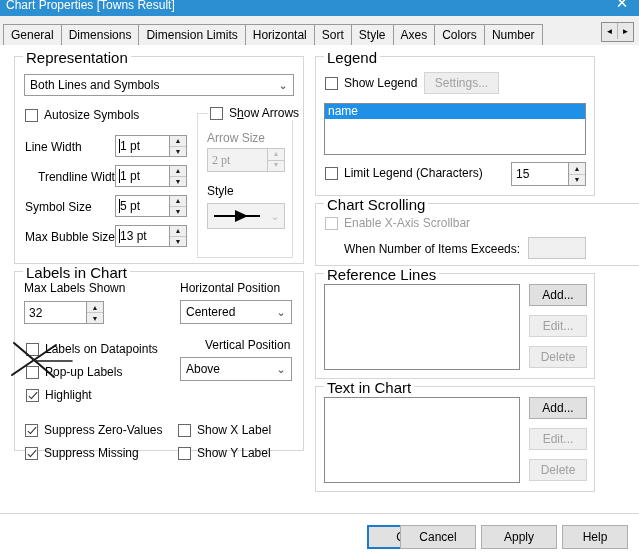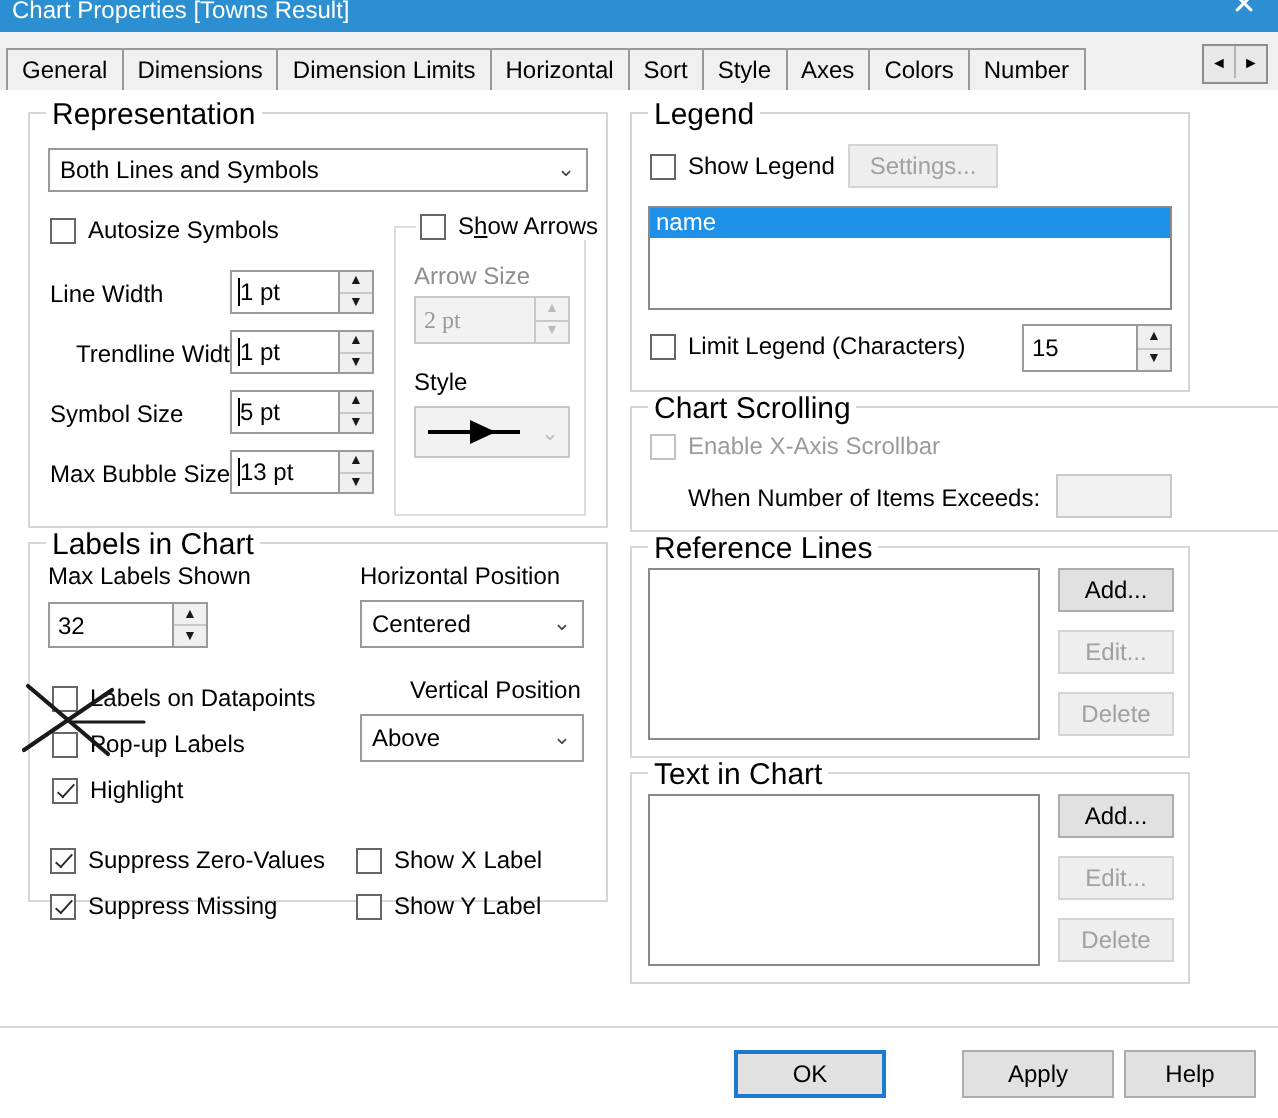--- a/index.html
+++ b/index.html
@@ -611,15 +611,16 @@
 
 <svg class="annotation" viewBox="0 0 70 42">
   <path d="M4 2 L44 36" stroke="#1a1a1a" stroke-width="2.1" fill="none" stroke-linecap="round"></path>
   <path d="M46 4 L2 34" stroke="#1a1a1a" stroke-width="2.1" fill="none" stroke-linecap="round"></path>
   <path d="M26 20 L62 20" stroke="#1a1a1a" stroke-width="1.6" fill="none" stroke-linecap="round"></path>
 </svg>
 
 <div class="sep"></div>
 <div class="buttonbar">
   <div class="btn default" style="left:319px; top:11px; width:76px; height:24px;">OK</div>
+  <div class="btn" style="left:400px; top:11px; width:76px; height:24px;">Cancel</div>
   <div class="btn" style="left:481px; top:11px; width:76px; height:24px;">Apply</div>
   <div class="btn" style="left:562px; top:11px; width:66px; height:24px;">Help</div>
 </div>
 
 </body></html>

